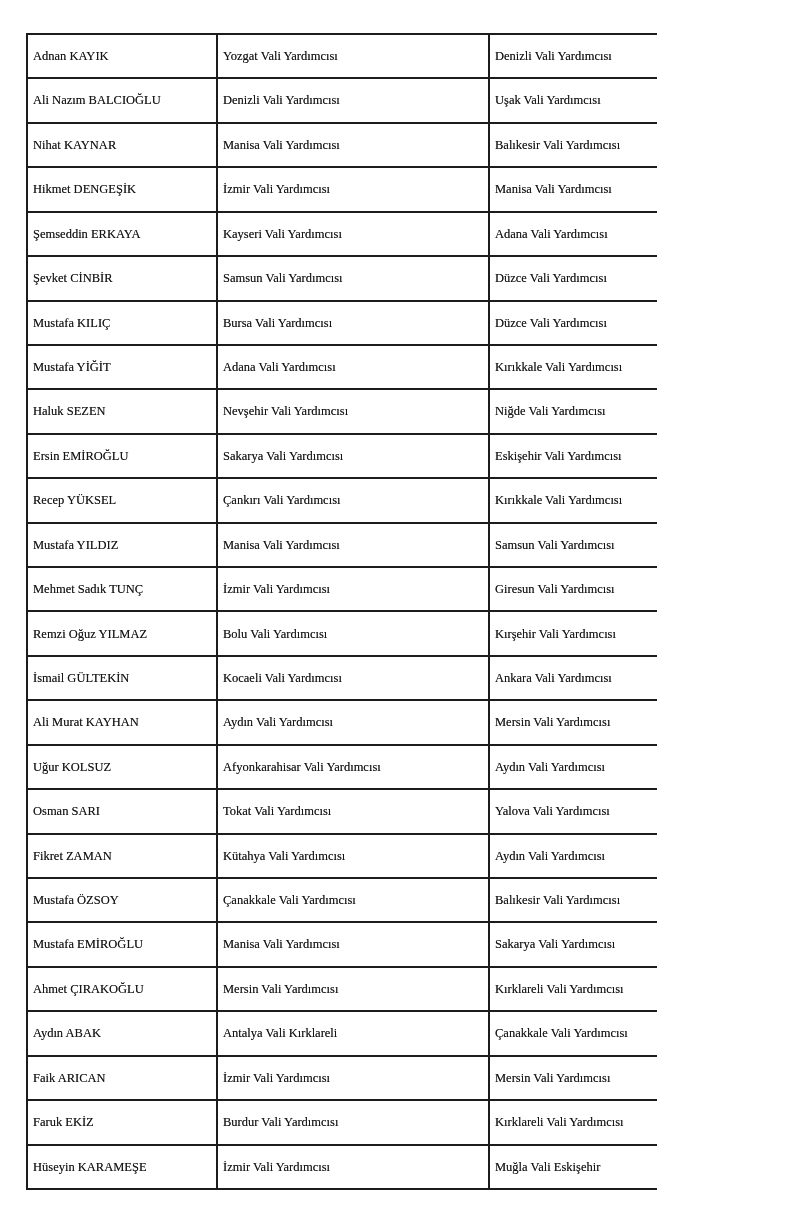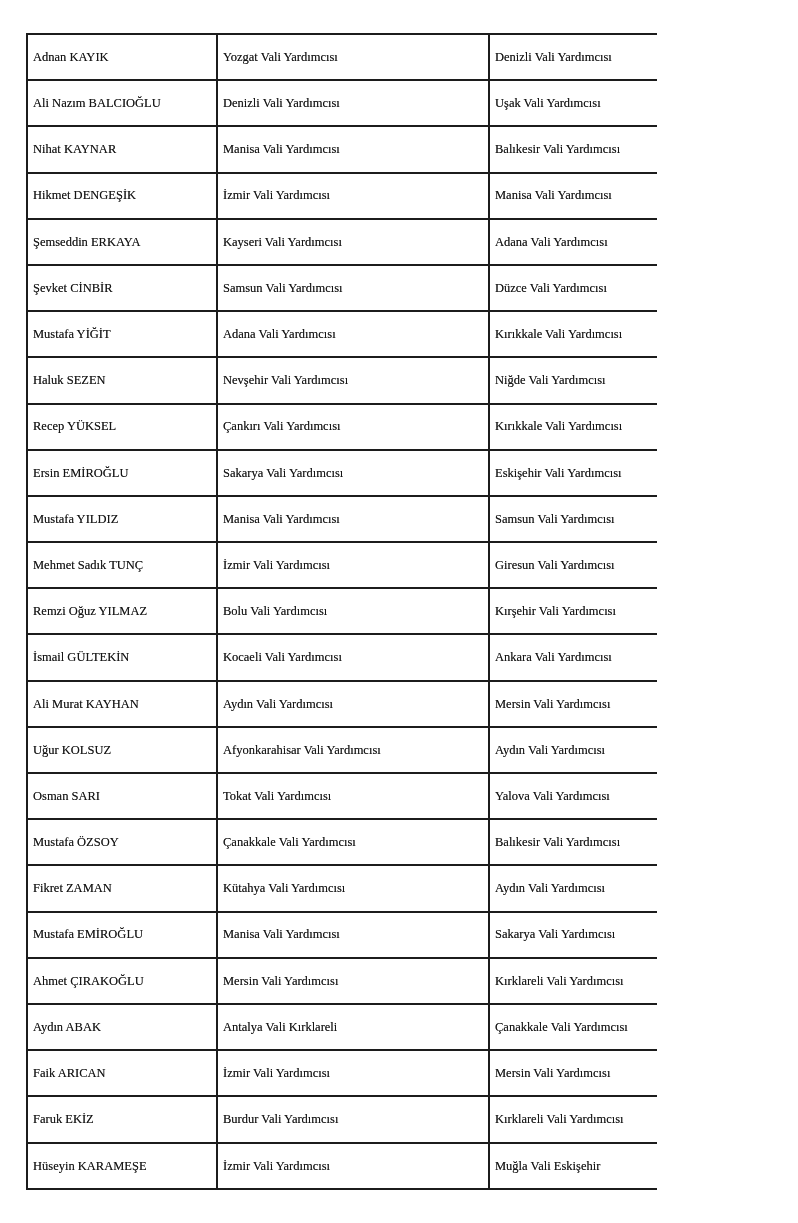--- a/index.html
+++ b/index.html
@@ -81,38 +81,43 @@
           <td>Şemseddin ERKAYA</td>
           <td>Kayseri Vali Yardımcısı</td>
           <td>Adana Vali Yardımcısı</td>
         </tr>
         <tr>
           <td>Şevket CİNBİR</td>
           <td>Samsun Vali Yardımcısı</td>
           <td>Düzce Vali Yardımcısı</td>
         </tr>
         <tr>
+          <td>Mustafa KILIÇ</td>
+          <td>Bursa Vali Yardımcısı</td>
+          <td>Düzce Vali Yardımcısı</td>
+        </tr>
+        <tr>
           <td>Mustafa YİĞİT</td>
           <td>Adana Vali Yardımcısı</td>
           <td>Kırıkkale Vali Yardımcısı</td>
         </tr>
         <tr>
           <td>Haluk SEZEN</td>
           <td>Nevşehir Vali Yardımcısı</td>
           <td>Niğde Vali Yardımcısı</td>
         </tr>
         <tr>
+          <td>Ersin EMİROĞLU</td>
+          <td>Sakarya Vali Yardımcısı</td>
+          <td>Eskişehir Vali Yardımcısı</td>
+        </tr>
+        <tr>
           <td>Recep YÜKSEL</td>
           <td>Çankırı Vali Yardımcısı</td>
           <td>Kırıkkale Vali Yardımcısı</td>
-        </tr>
-        <tr>
-          <td>Ersin EMİROĞLU</td>
-          <td>Sakarya Vali Yardımcısı</td>
-          <td>Eskişehir Vali Yardımcısı</td>
         </tr>
         <tr>
           <td>Mustafa YILDIZ</td>
           <td>Manisa Vali Yardımcısı</td>
           <td>Samsun Vali Yardımcısı</td>
         </tr>
         <tr>
           <td>Mehmet Sadık TUNÇ</td>
           <td>İzmir Vali Yardımcısı</td>
           <td>Giresun Vali Yardımcısı</td>
@@ -136,28 +141,28 @@
           <td>Uğur KOLSUZ</td>
           <td>Afyonkarahisar Vali Yardımcısı</td>
           <td>Aydın Vali Yardımcısı</td>
         </tr>
         <tr>
           <td>Osman SARI</td>
           <td>Tokat Vali Yardımcısı</td>
           <td>Yalova Vali Yardımcısı</td>
         </tr>
         <tr>
+          <td>Fikret ZAMAN</td>
+          <td>Kütahya Vali Yardımcısı</td>
+          <td>Aydın Vali Yardımcısı</td>
+        </tr>
+        <tr>
           <td>Mustafa ÖZSOY</td>
           <td>Çanakkale Vali Yardımcısı</td>
           <td>Balıkesir Vali Yardımcısı</td>
-        </tr>
-        <tr>
-          <td>Fikret ZAMAN</td>
-          <td>Kütahya Vali Yardımcısı</td>
-          <td>Aydın Vali Yardımcısı</td>
         </tr>
         <tr>
           <td>Mustafa EMİROĞLU</td>
           <td>Manisa Vali Yardımcısı</td>
           <td>Sakarya Vali Yardımcısı</td>
         </tr>
         <tr>
           <td>Ahmet ÇIRAKOĞLU</td>
           <td>Mersin Vali Yardımcısı</td>
           <td>Kırklareli Vali Yardımcısı</td>

